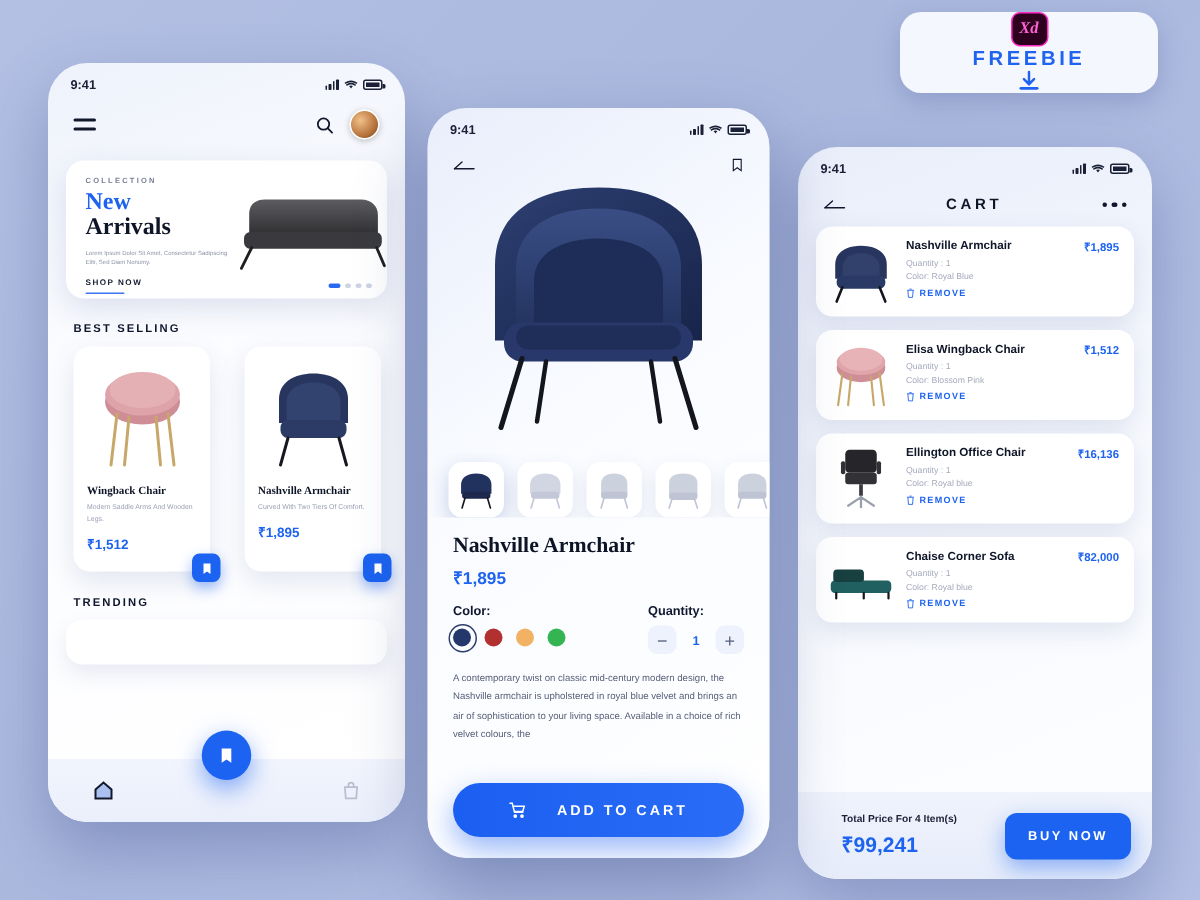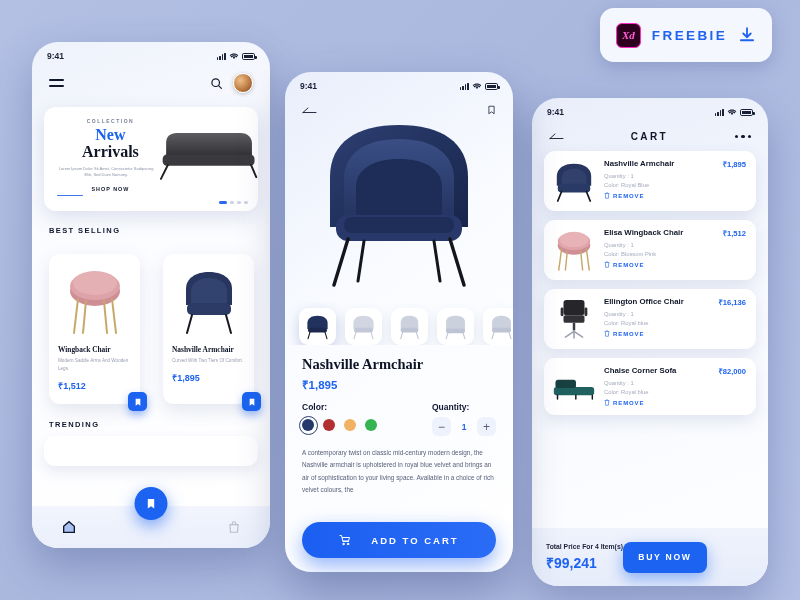--- a/index.html
+++ b/index.html
@@ -8,21 +8,21 @@
     font-family:"Liberation Sans", sans-serif;
     background:linear-gradient(135deg,#b3bfe3 0%,#aab8de 45%,#b6c1e6 100%);
     position:relative;
   }
 
   
   .freebie{
     position:absolute; left:600px; top:8px; width:172px; height:54px;
     background:#f4f7fd; border-radius:14px;
     box-shadow:0 6px 18px rgba(60,80,140,.25);
-    display:flex; align-items:center; justify-content:center; gap:11px;
+    display:flex; align-items:center; justify-content:center; flex-direction:column;
   }
   .xd-logo{
     width:25px;height:25px;border-radius:6px;background:#2e001f;
     border:1.6px solid #ff2bc2;display:flex;align-items:center;justify-content:center;
     color:#ff61d2;font-size:11px;font-weight:bold;font-style:italic;
     font-family:"Liberation Serif",serif;
   }
   .freebie-label{ color:#1f63f0; font-size:13.5px; font-weight:bold; letter-spacing:2.4px; }
   .dl-icon{ width:18px;height:18px; }
 
@@ -68,41 +68,40 @@
   .burger{ display:flex; flex-direction:column; gap:3.5px; cursor:pointer;}
   .burger span{ display:block; width:15px; height:1.8px; background:#12182c; border-radius:1px;}
   .burger span:nth-child(2){ width:15px; }
   .p1-head-right{ display:flex; align-items:center; gap:10px;}
   .avatar{
     width:20px;height:20px;border-radius:50%;
     background:radial-gradient(circle at 35% 35%,#f0c08a,#b9763e 60%,#6d4422);
     border:1.6px solid #fff; box-shadow:0 1px 4px rgba(0,0,0,.25);
   }
   .banner{
-    margin:14px 12px 0 12px; height:104px; background:#fff; border-radius:12px;
+    margin:14px 12px 0 12px; height:92px; background:#fff; border-radius:12px;
     box-shadow:0 7px 20px rgba(70,90,150,.16); position:relative; overflow:hidden;
     display:flex;
-    text-align:center;
   }
   .banner-txt{ padding:11px 0 0 13px; width:56%; }
   .b-coll{ font-size:5px; letter-spacing:1.5px; color:#7a8198; font-weight:bold;}
   .b-new{ font-family:"Liberation Serif",serif; font-size:16px; font-weight:bold; color:#1e63f0; line-height:1.05; margin-top:3px;}
   .b-arr{ font-family:"Liberation Serif",serif; font-size:16px; font-weight:bold; color:#0f1528; line-height:1.05;}
   .b-lorem{ font-size:4px; color:#8e94a8; line-height:1.7; margin-top:5px; width:92%;}
   .b-shop{ font-size:5.4px; font-weight:bold; letter-spacing:1px; color:#11182e; margin-top:7px;}
   .b-underline{ width:26px;height:1.6px;background:#3d74f2;margin-top:2.5px;border-radius:1px;}
   .banner-img{
     position:absolute; right:0px; top:16px; width:104px; height:58px;
   }
   .sofa{ width:100%;height:100%; }
   .dots{ position:absolute; right:10px; bottom:7px; display:flex; gap:3px; align-items:center;}
   .dots i{ width:4px;height:2.6px;border-radius:2px;background:#ccd3e4;display:block;}
   .dots i.on{ width:8px;background:#2a6af0;}
 
-  .sect-title{ font-size:7.5px; font-weight:bold; letter-spacing:1.4px; color:#10172c; margin:15px 0 11px 17px;}
+  .sect-title{ font-size:7.5px; font-weight:bold; letter-spacing:1.4px; color:#10172c; margin:15px 0 0 17px;}
   .cards{ display:flex; gap:23px; padding:8px 0 0 17px;}
   .pcard{
     width:91px; background:#fff; border-radius:11px; padding:9px 9px 12px 9px;
     box-shadow:0 7px 18px rgba(70,90,150,.14); position:relative;
   }
   .pcard-img{ height:76px; display:flex;align-items:flex-end;justify-content:center;}
   .pname{ font-family:"Liberation Serif",serif; font-size:7.4px; font-weight:bold; color:#0f1528; margin-top:6px;}
   .pdesc{ font-size:4.6px; color:#9aa0b3; line-height:1.75; margin-top:3px;}
   .pprice{ font-size:9px; font-weight:bold; color:#1e63f0; margin-top:6px;}
   .bm-btn{
@@ -172,21 +171,21 @@
   .citem-top{display:flex;justify-content:space-between;align-items:flex-start;gap:4px;}
   .citem-name{font-size:7.8px;font-weight:bold;color:#0f1628;}
   .citem-price{font-size:7.6px;font-weight:bold;color:#1e63f0;white-space:nowrap;}
   .citem-meta{font-size:5.8px;color:#a6abbd;margin-top:3.5px;}
   .remove{display:flex;align-items:center;gap:3px;margin-top:4px;}
   .remove-txt{font-size:6px;font-weight:bold;letter-spacing:.9px;color:#1e63f0;}
   .footer3{
     position:absolute;left:0;bottom:0;width:100%;height:58px;
     background:linear-gradient(180deg,#eff3fc,#e6ecfa);
     border-radius:0 0 26px 26px;
-    display:flex;align-items:center;justify-content:flex-start;padding:0 14px;
+    display:flex;align-items:center;justify-content:flex-end;padding:0 14px;gap:32px;
   }
   .tot-label{font-size:6.8px;font-weight:bold;color:#1b2238;}
   .tot-val{font-size:14px;font-weight:bold;color:#1e63f0;margin-top:3px;}
   .buy-btn{
     width:84px;height:31px;border-radius:8px;background:#1b63f0;
     box-shadow:0 6px 15px rgba(27,99,240,.45);
     display:flex;align-items:center;justify-content:center;
     color:#fff;font-size:8.6px;font-weight:bold;letter-spacing:1.7px;
   }
 </style>

